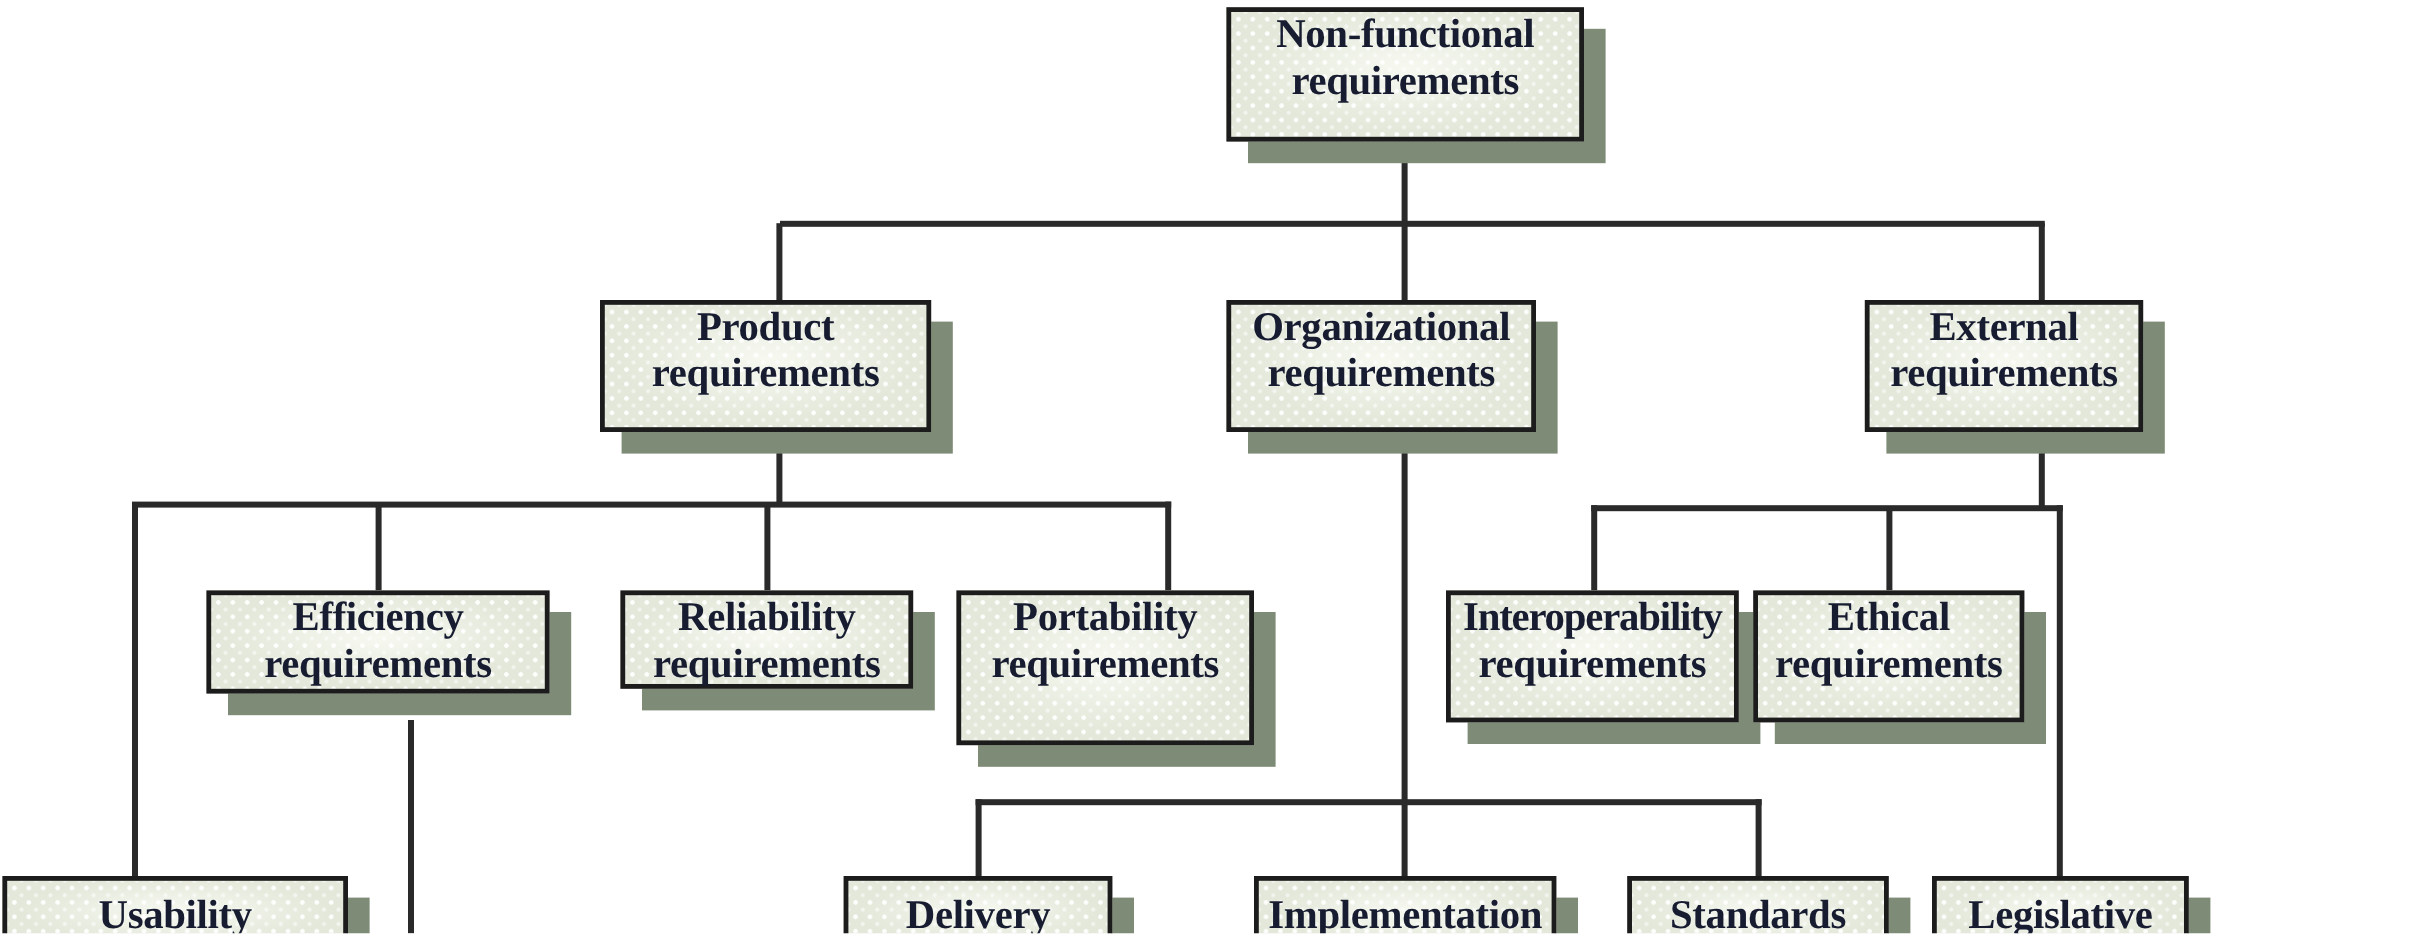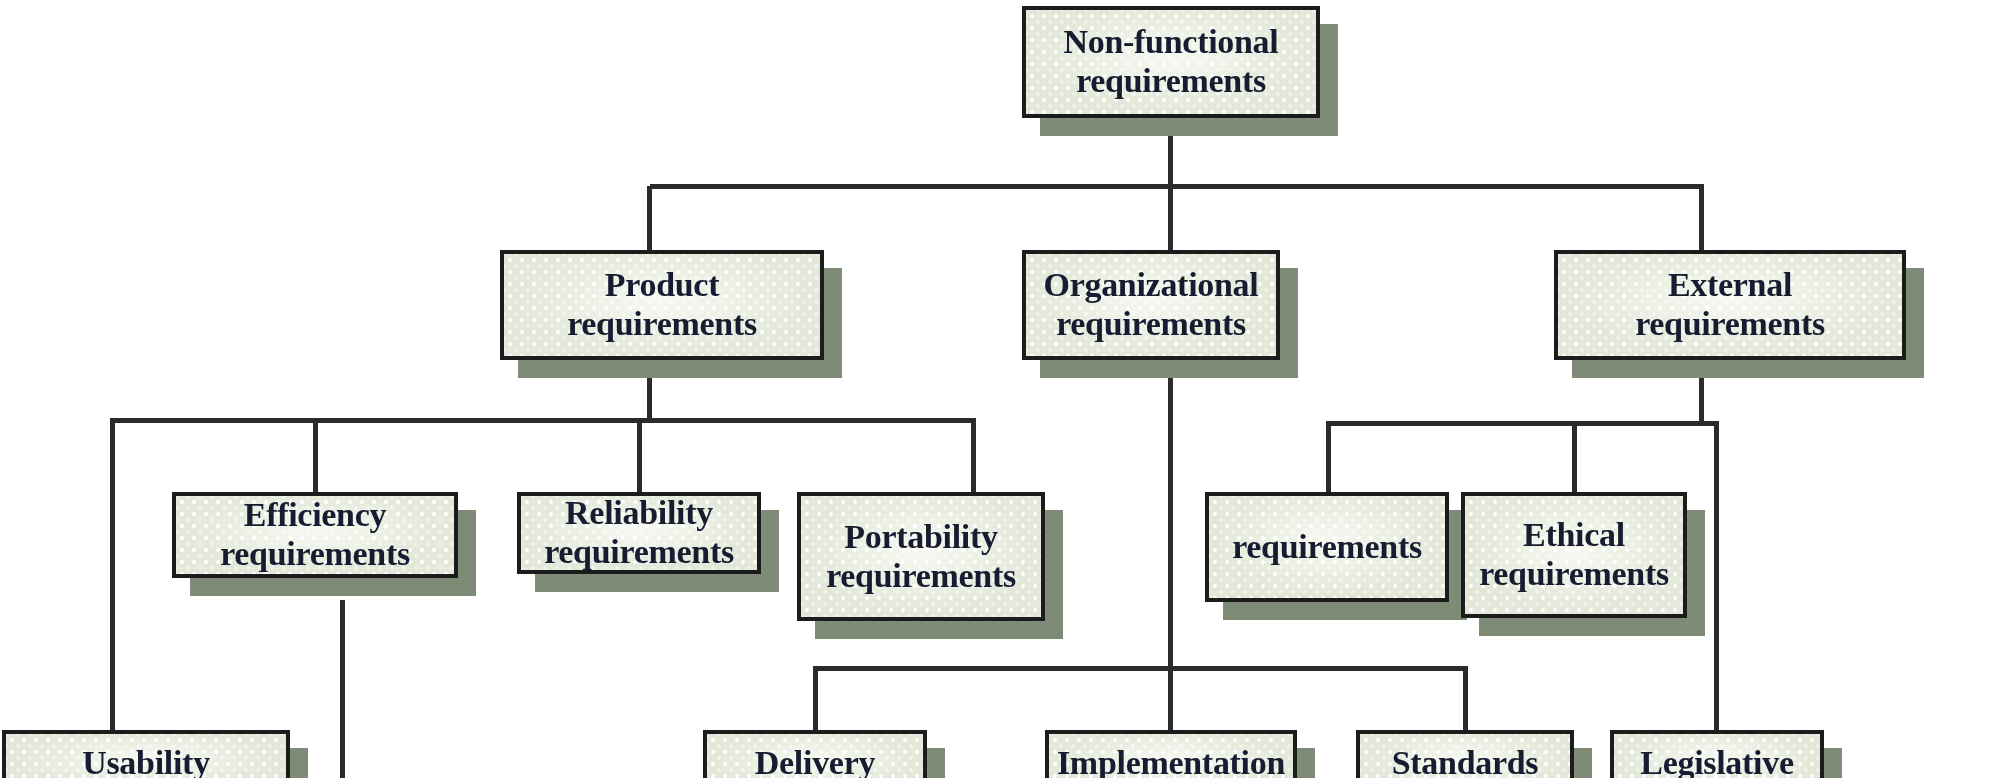--- a/index.html
+++ b/index.html
@@ -15,21 +15,21 @@
     position:absolute;box-sizing:border-box;
     border:4px solid var(--box-border,#1c1c1c);
     background-color:var(--box-fill,#e3e8da);
     background-image:
       radial-gradient(circle, rgba(255,255,255,0.95) 0 1.6px, rgba(255,255,255,0) 2.2px),
       radial-gradient(circle, rgba(255,255,255,0.55) 0 1.4px, rgba(255,255,255,0) 2.0px),
       radial-gradient(ellipse at 50% 45%, #f7f9f1 0%, rgba(247,249,241,0) 65%);
     background-size:12px 12px,12px 12px,100% 100%;
     background-position:0 0,6px 6px,0 0;
     box-shadow:18px 18px 0 0 var(--shadow,#7e8b76);
-    display:flex;flex-direction:column;align-items:center;justify-content:center;
+    display:flex;flex-direction:column;align-items:center;
     text-align:center;
   }
   .node span{
     display:block;white-space:nowrap;
     font-size:34px;line-height:1.14;font-weight:600;
     color:var(--text,#171c30);
     letter-spacing:-0.3px;
   }
   .node.cut{justify-content:flex-start;padding-top:10px;}
 </style>
@@ -61,55 +61,56 @@
   <div class="line" style="left:1326px;top:421px;width:393px;height:5px"></div>
   <div class="line" style="left:1326px;top:421px;width:5px;height:71px"></div>
   <div class="line" style="left:1572px;top:424px;width:5px;height:68px"></div>
   <div class="line" style="left:1714px;top:421px;width:5px;height:309px"></div>
 
   <div class="node" style="left:1022px;top:6px;width:298px;height:112px">
     <span>Non-functional</span>
     <span>requirements</span>
   </div>
 
-  <div class="node" style="left:500px;top:250px;width:324px;height:110px">
+  <div class="node" style="left:500px;top:250px;width:276px;height:110px">
     <span>Product</span>
     <span>requirements</span>
   </div>
 
   <div class="node" style="left:1022px;top:250px;width:258px;height:110px">
     <span>Organizational</span>
     <span>requirements</span>
   </div>
 
-  <div class="node" style="left:1554px;top:250px;width:352px;height:110px">
+  <div class="node" style="left:1554px;top:250px;width:232px;height:110px">
     <span>External</span>
     <span>requirements</span>
   </div>
 
   <div class="node" style="left:172px;top:492px;width:286px;height:86px">
     <span>Efficiency</span>
     <span>requirements</span>
   </div>
 
   <div class="node" style="left:517px;top:492px;width:244px;height:82px">
     <span>Reliability</span>
     <span>requirements</span>
   </div>
 
   <div class="node" style="left:797px;top:492px;width:248px;height:129px">
     <span>Portability</span>
     <span>requirements</span>
   </div>
 
   <div class="node" style="left:1205px;top:492px;width:244px;height:110px">
+    <span style="letter-spacing:-1px">Interoperability</span>
     <span>requirements</span>
   </div>
 
-  <div class="node" style="left:1461px;top:492px;width:226px;height:126px">
+  <div class="node" style="left:1461px;top:492px;width:226px;height:110px">
     <span>Ethical</span>
     <span>requirements</span>
   </div>
 
   <div class="node cut" style="left:2px;top:730px;width:288px;height:64px">
     <span>Usability</span>
   </div>
 
   <div class="node cut" style="left:703px;top:730px;width:224px;height:64px">
     <span>Delivery</span>

